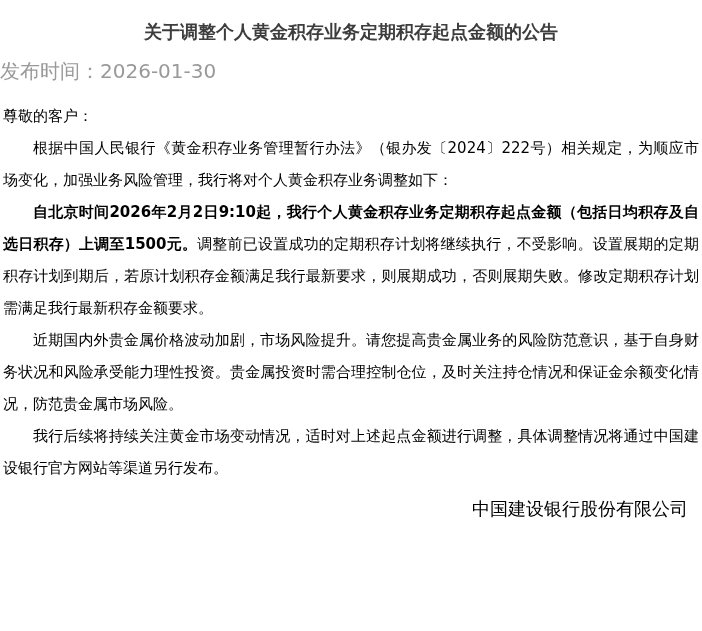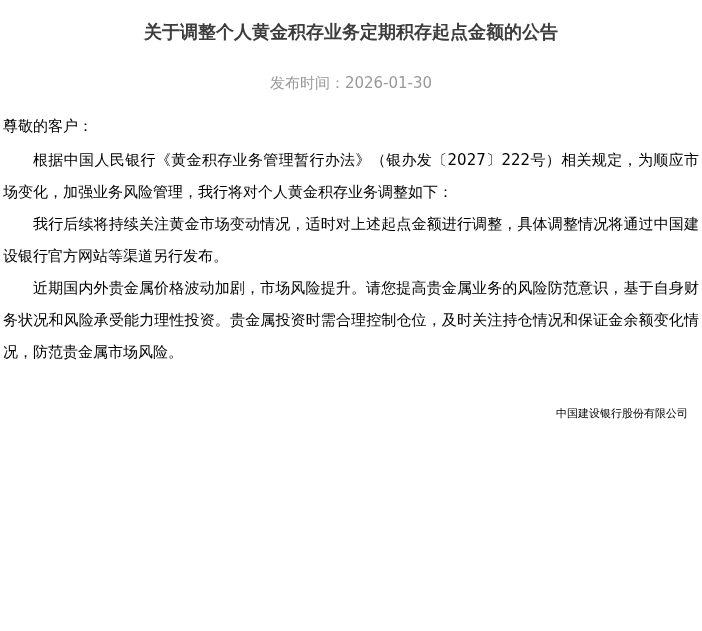--- a/index.html
+++ b/index.html
@@ -18,76 +18,75 @@
   }
   .title {
     margin: 0 10px 0;
     font-size: 18px;
     font-weight: bold;
     color: #3d3d3d;
     text-align: center;
     line-height: 28px;
   }
   .pubdate {
-    margin-top: 26px;
-    text-align: center;
-    font-size: 15px;
+    margin-top: 14px;
+    font-size: 20px;
     color: #999999;
     line-height: 22px;
   }
   .doc-body {
     margin-top: 18px;
     padding: 0 3px;
     font-size: 15px;
     line-height: 32px;
     color: #000000;
     text-align: justify;
   }
   .doc-body p {
     margin: 0;
     text-indent: 2em;
   }
   .doc-body p.salutation {
     text-indent: 0;
-    font-family: Liberation Mono, monospace;
   }
   .doc-body strong {
     font-weight: bold;
   }
   .signature {
-    margin-top: 29px;
+    margin-top: 8px;
     padding-right: 14px;
     text-align: right;
-    font-size: 11px;
+    font-size: 18px;
     line-height: 33px;
     color: #000000;
   }
   .signature p { margin: 0; }
 </style>
 </head>
 <body>
 
 <div class="page">
 
   <h1 class="title">关于调整个人黄金积存业务定期积存起点金额的公告</h1>
 
   <div class="pubdate">
     <span>发布时间：</span><span>2026-01-30</span>
   </div>
 
   <div class="doc-body">
 
     <p class="salutation">尊敬的客户：</p>
 
-    <p><span>根据中国人民银行《黄金积存业务管理暂行办法》（银办发〔2027〕222号）相关规定，为顺应市场变化，加强业务风险管理，我行将对个人黄金积存业务调整如下：</span></p>
+    <p><span>根据中国人民银行《黄金积存业务管理暂行办法》（银办发〔2024〕222号）相关规定，为顺应市场变化，加强业务风险管理，我行将对个人黄金积存业务调整如下：</span></p>
 
+    <p><strong>自北京时间2026年2月2日9:10起，我行个人黄金积存业务定期积存起点金额（包括日均积存及自选日积存）上调至1500元。</strong><span>调整前已设置成功的定期积存计划将继续执行，不受影响。设置展期的定期积存计划到期后，若原计划积存金额满足我行最新要求，则展期成功，否则展期失败。修改定期积存计划需满足我行最新积存金额要求。</span></p>
+
+    <p><span>近期国内外贵金属价格波动加剧，市场风险提升。请您提高贵金属业务的风险防范意识，基于自身财务状况和风险承受能力理性投资。贵金属投资时需合理控制仓位，及时关注持仓情况和保证金余额变化情况，防范贵金属市场风险。</span></p>
 
     <p><span>我行后续将持续关注黄金市场变动情况，适时对上述起点金额进行调整，具体调整情况将通过中国建设银行官方网站等渠道另行发布。</span></p>
-
-    <p><span>近期国内外贵金属价格波动加剧，市场风险提升。请您提高贵金属业务的风险防范意识，基于自身财务状况和风险承受能力理性投资。贵金属投资时需合理控制仓位，及时关注持仓情况和保证金余额变化情况，防范贵金属市场风险。</span></p>
 
 
   </div>
 
   <div class="signature">
     <p>中国建设银行股份有限公司</p>
   </div>
 
 </div>
 

